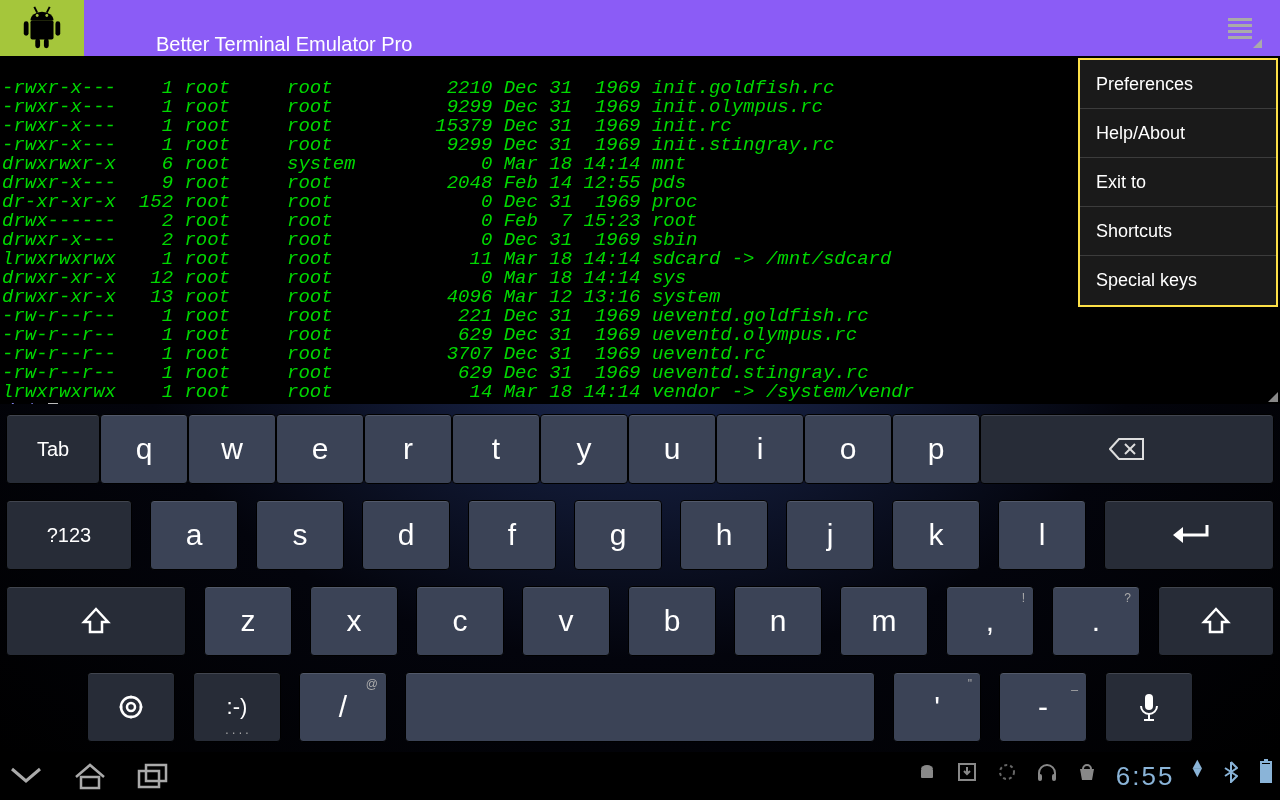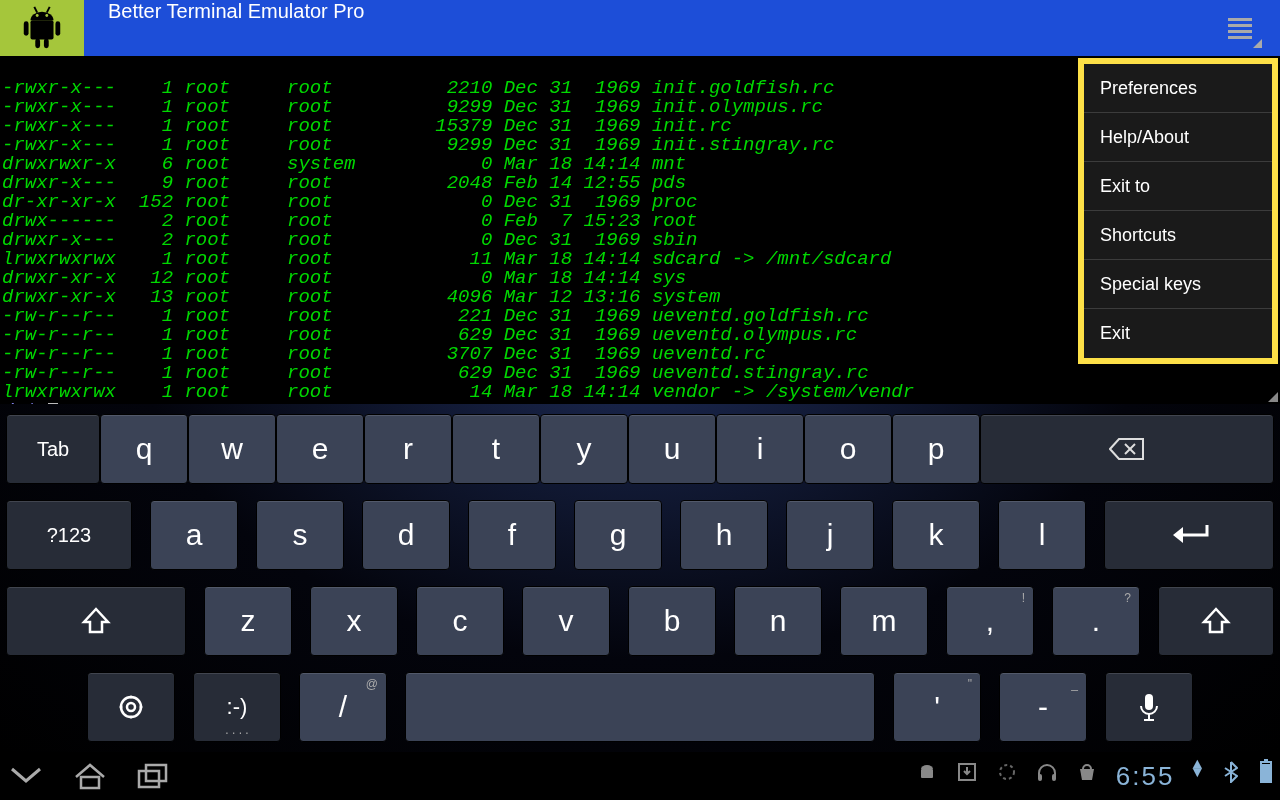--- a/index.html
+++ b/index.html
@@ -1,32 +1,32 @@
 <!DOCTYPE html>
 <html><head>
 <meta charset="utf-8">
 <style>
   * { margin:0; padding:0; box-sizing:border-box; }
   html, body { width:1280px; height:800px; overflow:hidden; background:#000; font-family:"Helvetica Neue",Arial,sans-serif; color:#fff; }
   
-  .header { position:absolute; top:0; left:0; width:1280px; height:56px; background:#1d4ed8; display:flex; align-items:flex-start; }
+  .header { position:absolute; top:0; left:0; width:1280px; height:56px; background:#8b5cf6; display:flex; align-items:flex-end;gap:48px; }
   .app-icon { width:84px; height:56px; background:#a5c63b; display:flex; align-items:center; justify-content:center;}
   .app-icon svg { width:48px; height:48px; }
   .app-title { margin-left:24px; font-size:20px; font-weight:400; color:#fff;}
   .menu-btn { position:absolute; top:8px; right:16px; width:48px; height:40px; display:flex; align-items:center; justify-content:center; }
   .menu-btn .lines { display:flex; flex-direction:column; gap:3px;}
   .menu-btn .lines span { display:block; width:24px; height:3px; background:#aaa;}
   .menu-btn .tick { position:absolute; right:2px; bottom:0; width:0; height:0; border-left:9px solid transparent; border-bottom:9px solid #aaa; }
   
   .terminal { position:absolute; top:56px; left:0; width:1280px; height:348px; background:#000; font-family:"Courier New",monospace; font-size:19px; line-height:19px; color:#00d800; white-space:pre; padding:4px 2px 0 2px; overflow:hidden;font-style:italic;}
   .prompt-line { color:#8c8cff; white-space:pre;}
   .cursor { display:inline-block; width:10px; height:18px; background:#bbb; vertical-align:bottom;}
   .scroll-marker { position:absolute; right:2px; bottom:2px; width:0; height:0; border-left:10px solid transparent; border-bottom:10px solid #888;}
   
-  .dropdown { position:absolute; right:2px; top:58px; width:200px; background:#1a1a1a; border:6px solid #fde047; z-index:20;}
+  .dropdown { position:absolute; right:2px; top:58px; width:200px; background:#1a1a1a; border:2px solid #fde047; z-index:20;}
   .dropdown .item { height:49px; display:flex; align-items:center; padding-left:16px; font-size:18px; color:#fff; border-bottom:1px solid #3c3c3c;}
   .dropdown .item:last-child { border-bottom:none;}
   
   .keyboard { position:absolute; top:404px; left:0; width:1280px; height:349px; background:radial-gradient(ellipse at 50% -20%, #1d2b56 0%, #03040c 55%, #000 100%); padding-top:10px;}
   .row { display:flex; }
   .key { background:#3b4356; border:1px solid #000; border-radius:4px; height:70px; display:flex; align-items:center; justify-content:center; color:#fff; font-size:30px; font-weight:500; box-shadow:inset 0 1px 0 rgba(255,255,255,.12); position:relative; }
   .key.sys { background:#272c37; }
   .key .super { position:absolute; top:4px; right:8px; font-size:12px; color:#aaa; font-weight:400;}
   
   .r1 { margin-bottom:16px; padding:0 6px; }
@@ -113,21 +113,20 @@
 </div><span class="prompt-line">/ $ </span><span class="cursor"></span>
   <div class="scroll-marker"></div>
 </div>
 
 <div class="dropdown">
   <div class="item">Preferences</div>
   <div class="item">Help/About</div>
   <div class="item">Exit to</div>
   <div class="item">Shortcuts</div>
   <div class="item">Special keys</div>
-  <div class="item">Exit</div>
 </div>
 
 <div class="keyboard">
 
   <div class="row r1">
     <div class="key sys tab">Tab</div>
     <div class="key letter">q</div>
     <div class="key letter">w</div>
     <div class="key letter">e</div>
     <div class="key letter">r</div>

